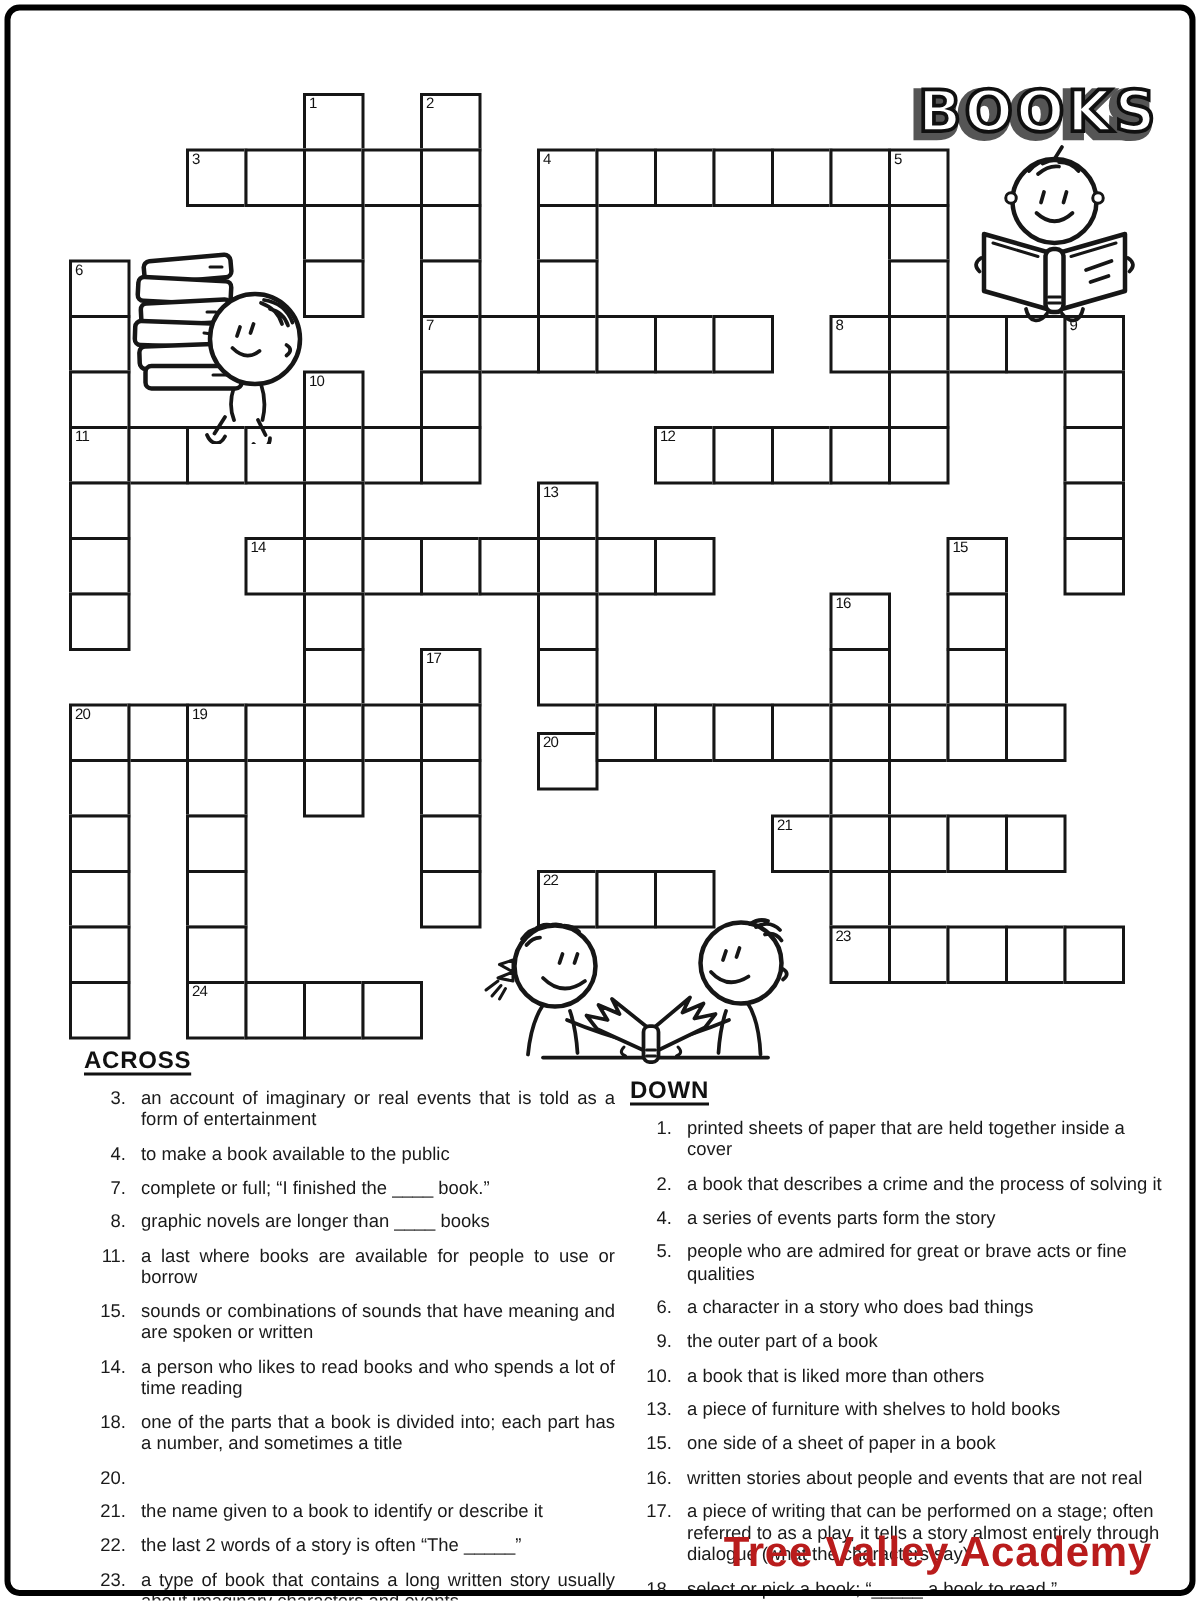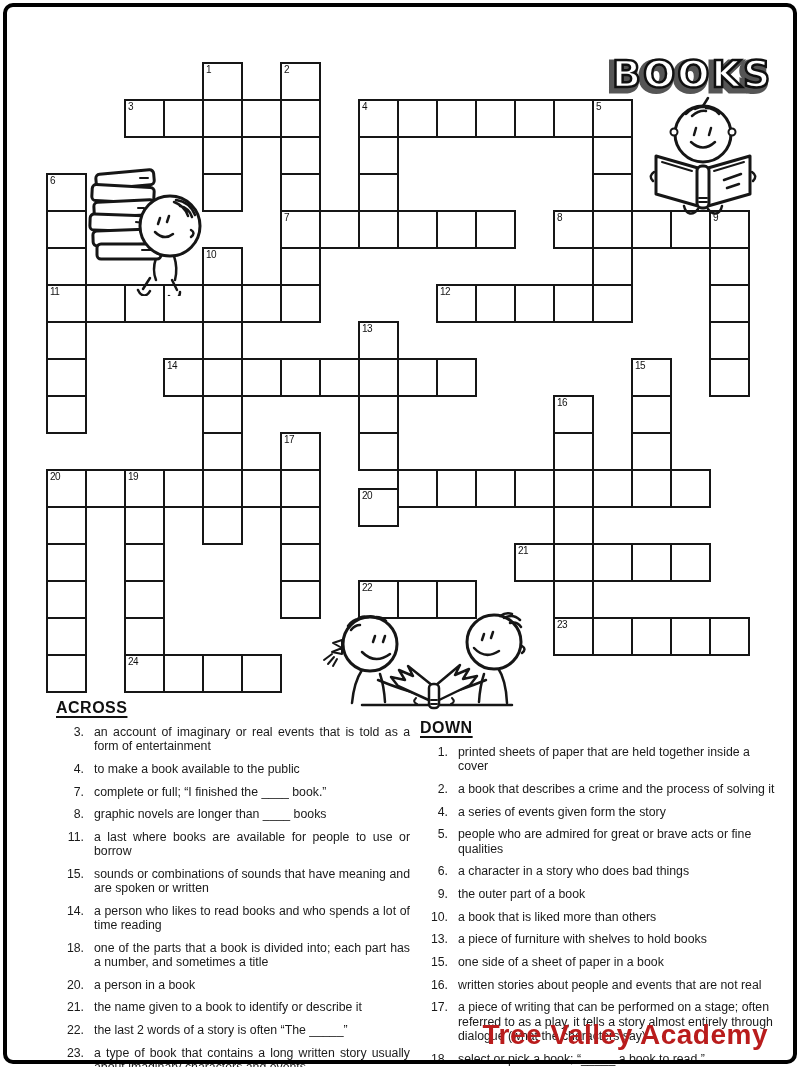--- a/index.html
+++ b/index.html
@@ -332,21 +332,20 @@
         <div class="clue">
           <span class="cn">14.</span>
           <span class="ct">a person who likes to read books and who spends a lot of time reading</span>
         </div>
         <div class="clue">
           <span class="cn">18.</span>
           <span class="ct">one of the parts that a book is divided into; each part has a number, and sometimes a title</span>
         </div>
         <div class="clue">
           <span class="cn">20.</span>
-          <span class="ct">a person in a book</span>
         </div>
         <div class="clue">
           <span class="cn">21.</span>
           <span class="ct">the name given to a book to identify or describe it</span>
         </div>
         <div class="clue">
           <span class="cn">22.</span>
           <span class="ct">the last 2 words of a story is often “The _____”</span>
         </div>
         <div class="clue">
@@ -362,21 +361,21 @@
         <div class="clue">
           <span class="cn">1.</span>
           <span class="ct">printed sheets of paper that are held together inside a cover</span>
         </div>
         <div class="clue">
           <span class="cn">2.</span>
           <span class="ct">a book that describes a crime and the process of solving it</span>
         </div>
         <div class="clue">
           <span class="cn">4.</span>
-          <span class="ct">a series of events given form the story</span>
+          <span class="ct">a series of events parts form the story</span>
         </div>
         <div class="clue">
           <span class="cn">5.</span>
           <span class="ct">people who are admired for great or brave acts or fine qualities</span>
         </div>
         <div class="clue">
           <span class="cn">6.</span>
           <span class="ct">a character in a story who does bad things</span>
         </div>
         <div class="clue">

